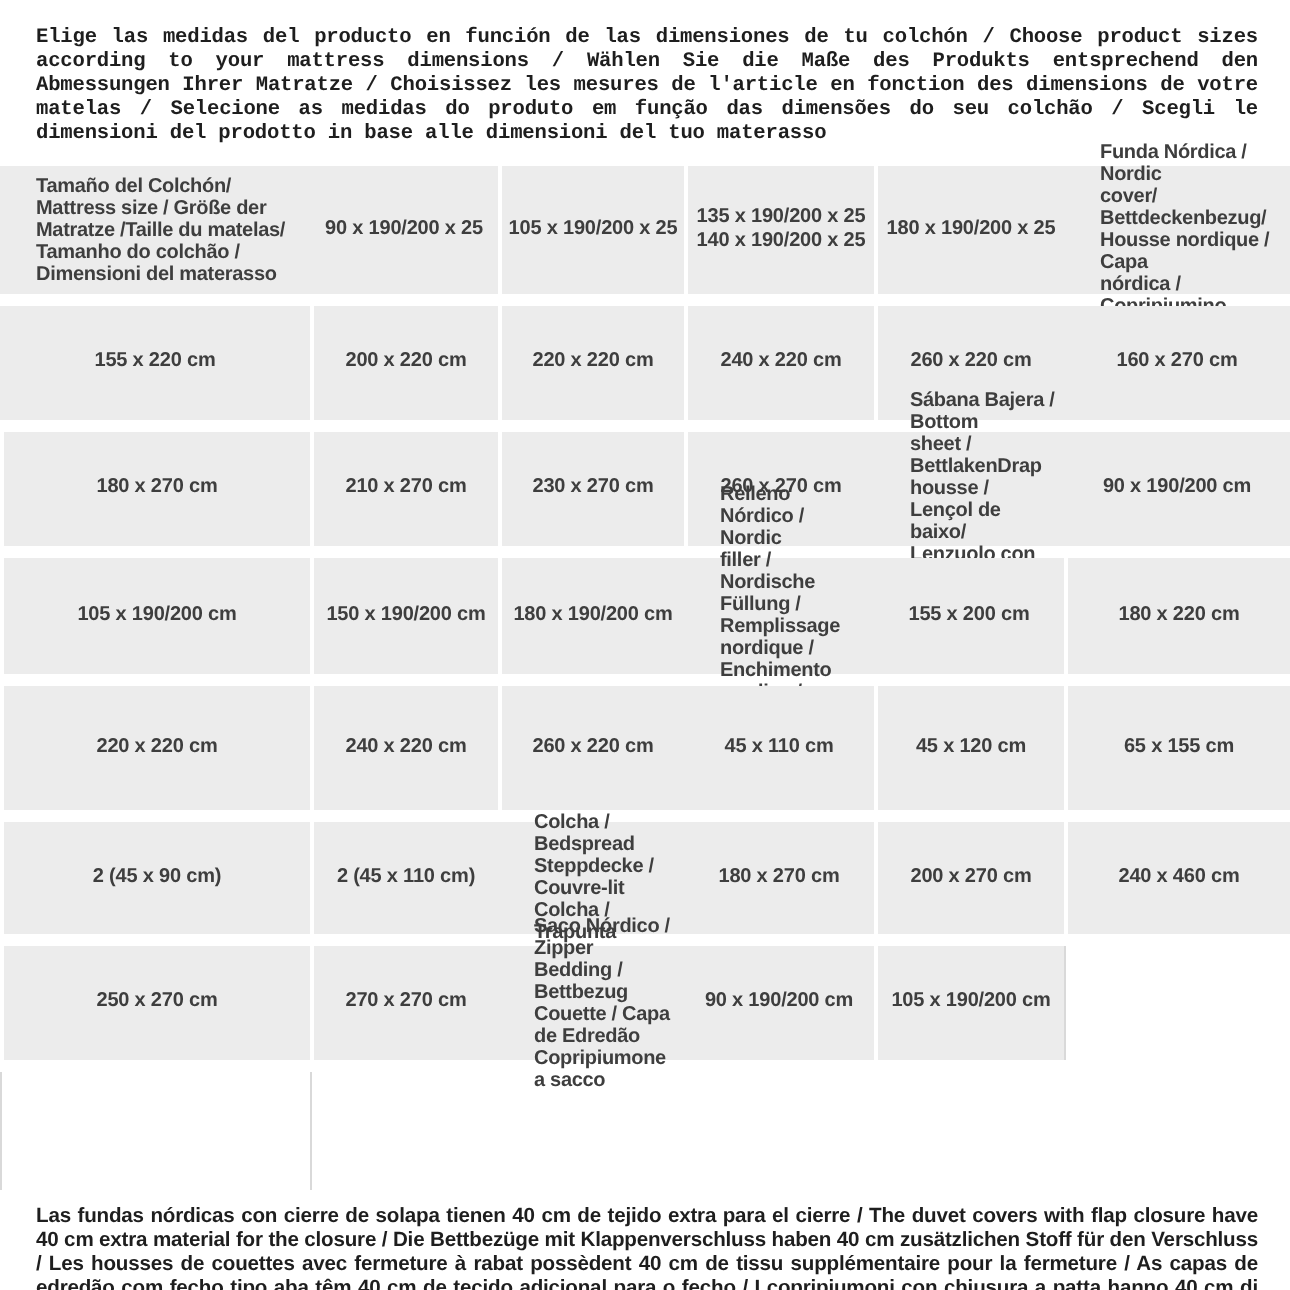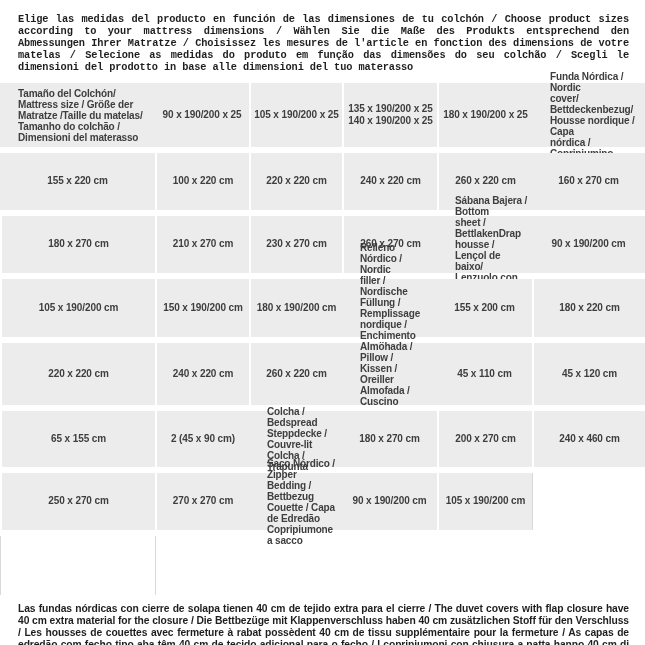--- a/index.html
+++ b/index.html
@@ -60,21 +60,21 @@
   <div class="cell val">105 x 190/200 x 25</div>
   <div class="cell val">135 x 190/200 x 25
 140 x 190/200 x 25</div>
   <div class="cell val">180 x 190/200 x 25</div>
 
   <div class="cell lbl">Funda Nórdica /  Nordic
 cover/ Bettdeckenbezug/
 Housse nordique  / Capa
 nórdica / Copripiumino</div>
   <div class="cell val first">155 x 220 cm</div>
-  <div class="cell val">100 x 220 cm</div>
+  <div class="cell val">200 x 220 cm</div>
   <div class="cell val">220 x 220 cm</div>
   <div class="cell val">240 x 220 cm</div>
   <div class="cell val">260 x 220 cm</div>
 
   <div class="cell val first">160 x 270 cm</div>
   <div class="cell val">180 x 270 cm</div>
   <div class="cell val">210 x 270 cm</div>
   <div class="cell val">230 x 270 cm</div>
   <div class="cell val">260 x 270 cm</div>
 
@@ -91,27 +91,25 @@
 filler / Nordische Füllung /
 Remplissage nordique /
 Enchimento nordico /
 Ripieno nordico</div>
   <div class="cell val first">155 x 200 cm</div>
   <div class="cell val">180 x 220 cm</div>
   <div class="cell val">220 x 220 cm</div>
   <div class="cell val">240 x 220 cm</div>
   <div class="cell val">260 x 220 cm</div>
 
-  <div class="cell lbl">Almohada  / Pillow /
-Kissen / Oreiller
-Almofada / Cuscino</div>
   <div class="cell val first">45 x 110 cm</div>
   <div class="cell val">45 x 120 cm</div>
   <div class="cell val">65 x 155 cm</div>
   <div class="cell val">2 (45 x 90 cm)</div>
+  <div class="cell val">2 (45 x 110 cm)</div>
 
   <div class="cell lbl">Colcha / Bedspread
 Steppdecke / Couvre-lit
 Colcha / Trapunta</div>
   <div class="cell val first">180 x 270 cm</div>
   <div class="cell val">200 x 270 cm</div>
   <div class="cell val">240 x 460 cm</div>
   <div class="cell val">250 x 270 cm</div>
   <div class="cell val">270 x 270 cm</div>
 

